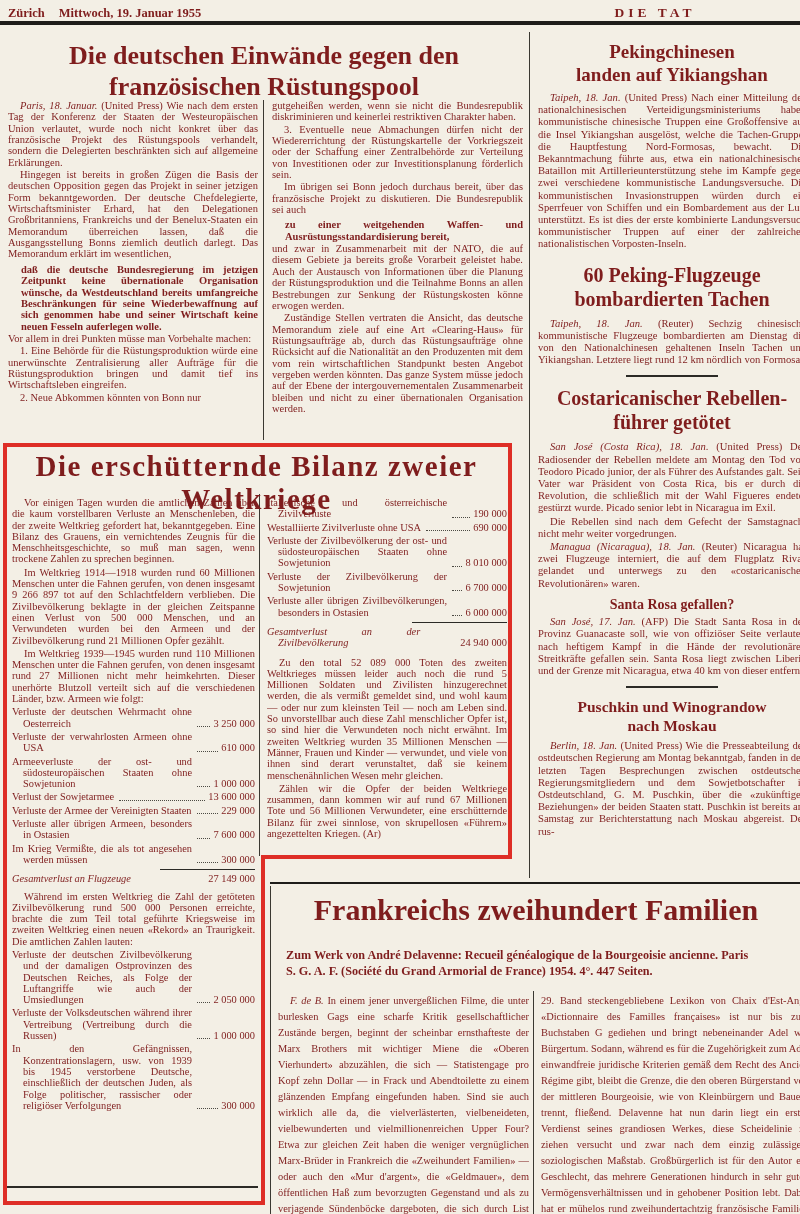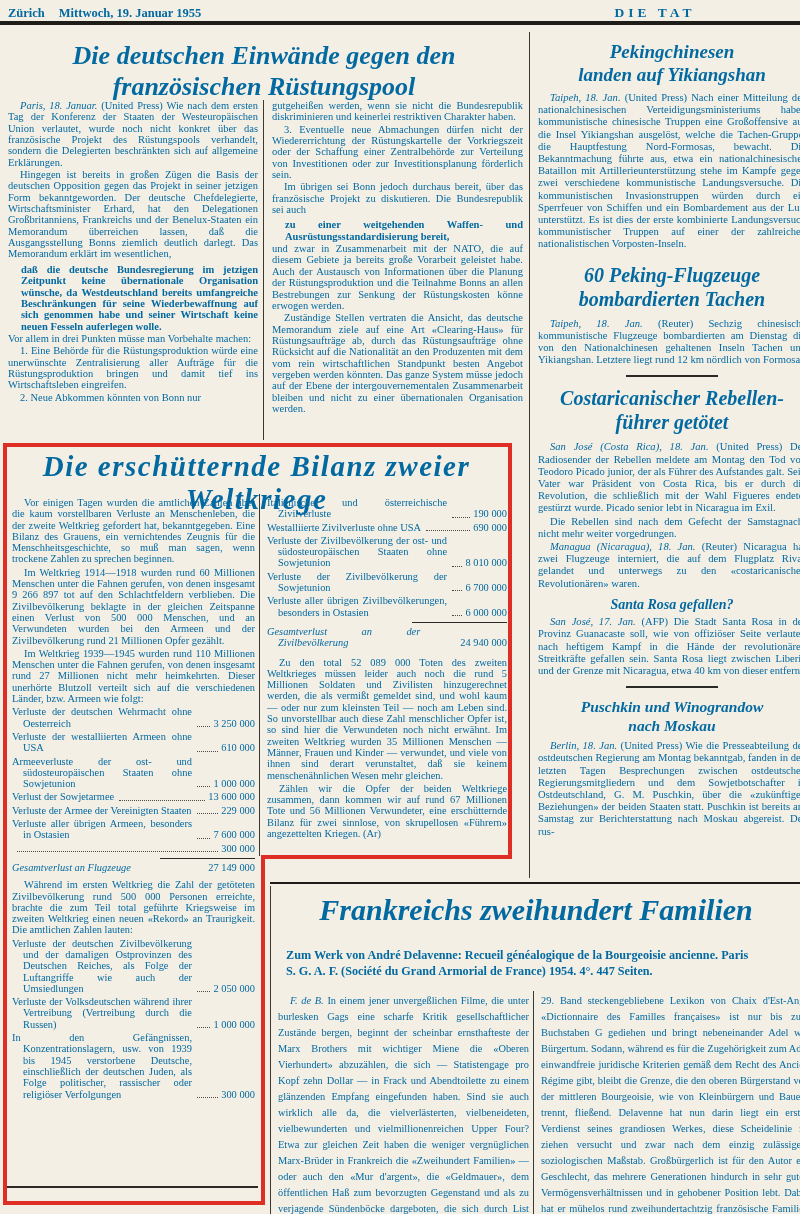--- a/index.html
+++ b/index.html
@@ -1,31 +1,31 @@
 <!DOCTYPE html>
 <html><head>
 <meta charset="utf-8">
 <style>
   * { margin:0; padding:0; box-sizing:border-box; }
   html,body { background:#d8d4c9; }
   .page {
     position:relative; width:800px; height:1214px; overflow:hidden;
     background:#f3efe5;
     font-family:"Liberation Serif","DejaVu Serif",serif;
-    color:#0369a1;
+    color:#7f1d1d;
   }
   .vrule { position:absolute; width:1px; background:#3a3831; }
   .hrule { position:absolute; background:#1e1d1a; }
   .short-rule { width:92px; height:2px; background:#2b2a26; margin:9px auto 9px auto; }
   .jtext { text-align:justify; }
   .para { text-indent:12px; }
   .para.ni { text-indent:0; }
   .dateline { font-style:italic; }
   .boldpara { font-weight:bold; text-indent:0; padding-left:13px; margin:4px 0; }
-  h1,h2,h3 { font-weight:bold; text-align:center;font-style:italic; }
+  h1,h2,h3 { font-weight:bold; text-align:center; }
 
   
   .masthead-left { position:absolute; left:8px; top:6px; font-size:12.5px; font-weight:bold; }
   .masthead-left .city { margin-right:14px; }
   .masthead-title { position:absolute; left:585px; top:5px; width:140px; text-align:center;
                     font-size:13.5px; font-weight:bold; letter-spacing:4px; }
 
   
   .lead-head { position:absolute; left:10px; top:40px; width:508px;
                font-size:26px; line-height:31px; }
@@ -121,21 +121,21 @@
     <p class="para">Im Weltkrieg 1914—1918 wurden rund 60 Millionen Menschen unter die Fahnen gerufen, von denen insgesamt 9 266 897 tot auf den Schlachtfeldern verblieben. Die Zivilbevölkerung beklagte in der gleichen Zeitspanne einen Verlust von 500 000 Menschen, und an Verwundeten wurden bei den Armeen und der Zivilbevölkerung rund 21 Millionen Opfer gezählt.</p>
     <p class="para">Im Weltkrieg 1939—1945 wurden rund 110 Millionen Menschen unter die Fahnen gerufen, von denen insgesamt rund 27 Millionen nicht mehr heimkehrten. Dieser unerhörte Blutzoll verteilt sich auf die verschiedenen Länder, bzw. Armeen wie folgt:</p>
 
     <div>
       <div class="trow">
           <span class="tlabel">Verluste der deutschen Wehrmacht ohne Oesterreich</span>
           <span class="dots"></span>
           <span class="tval">3 250 000</span>
         </div>
       <div class="trow">
-          <span class="tlabel">Verluste der westalliierten Armeen ohne USA</span>
+          <span class="tlabel">Verluste der verwahrlosten Armeen ohne USA</span>
           <span class="dots"></span>
           <span class="tval">610 000</span>
         </div>
       <div class="trow">
           <span class="tlabel">Armeeverluste der ost- und südosteuropäischen Staaten ohne Sowjetunion</span>
           <span class="dots"></span>
           <span class="tval">1 000 000</span>
         </div>
       <div class="trow">
           <span class="tlabel">Verlust der Sowjetarmee</span>
@@ -146,20 +146,21 @@
           <span class="tlabel">Verluste der Armee der Vereinigten Staaten</span>
           <span class="dots"></span>
           <span class="tval">229 000</span>
         </div>
       <div class="trow">
           <span class="tlabel">Verluste aller übrigen Armeen, besonders in Ostasien</span>
           <span class="dots"></span>
           <span class="tval">7 600 000</span>
         </div>
       <div class="trow">
+          <span class="tlabel">Im Krieg Vermißte, die als tot angesehen werden müssen</span>
           <span class="dots"></span>
           <span class="tval">300 000</span>
         </div>
       <div class="sumrule"></div>
       <div class="trow total">
           <span class="tlabel">Gesamtverlust an Flugzeuge</span>
           <span class="tval">27 149 000</span>
         </div>
     </div>
 

